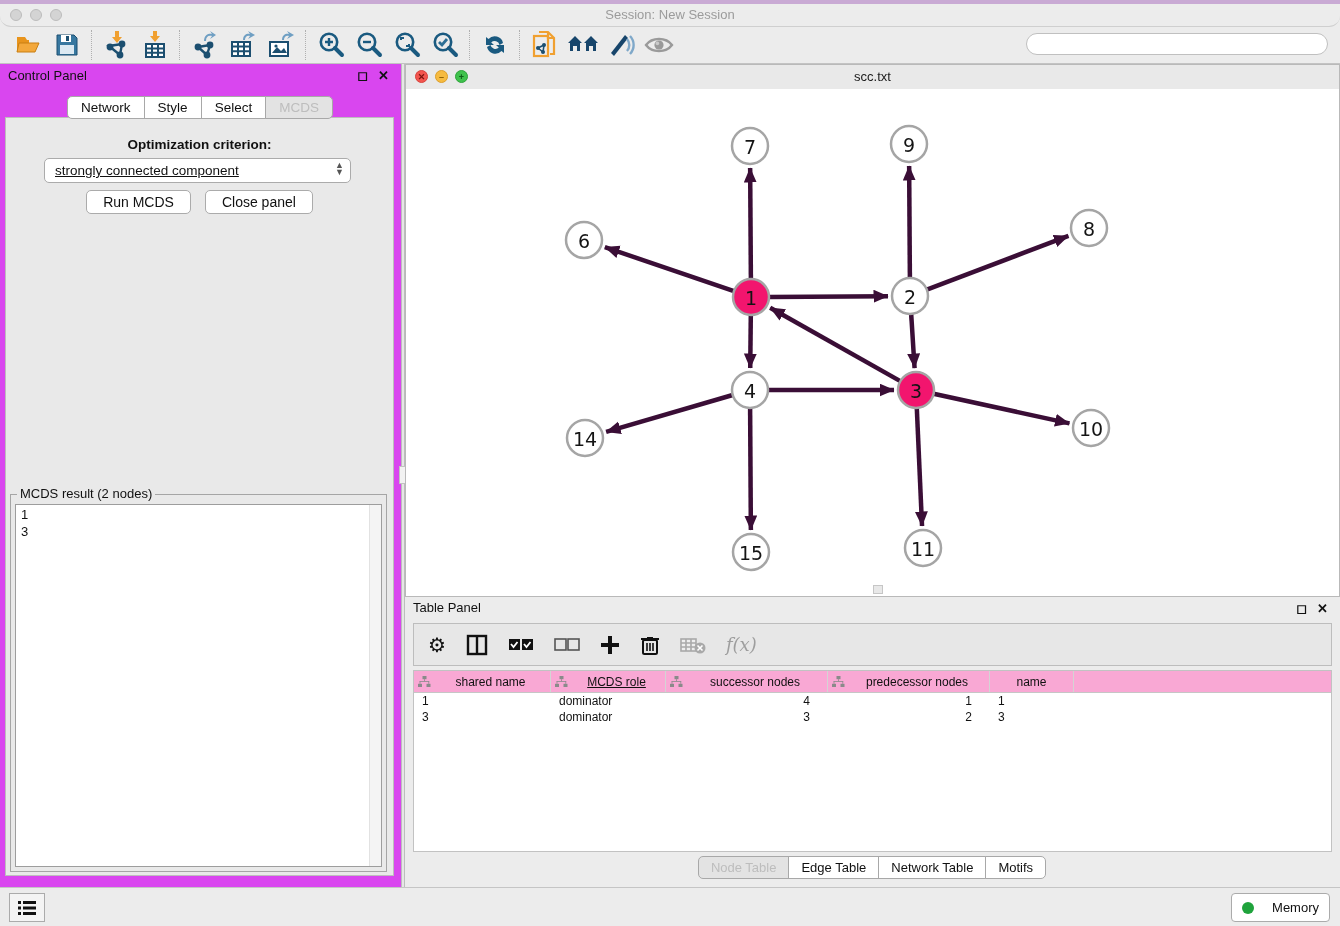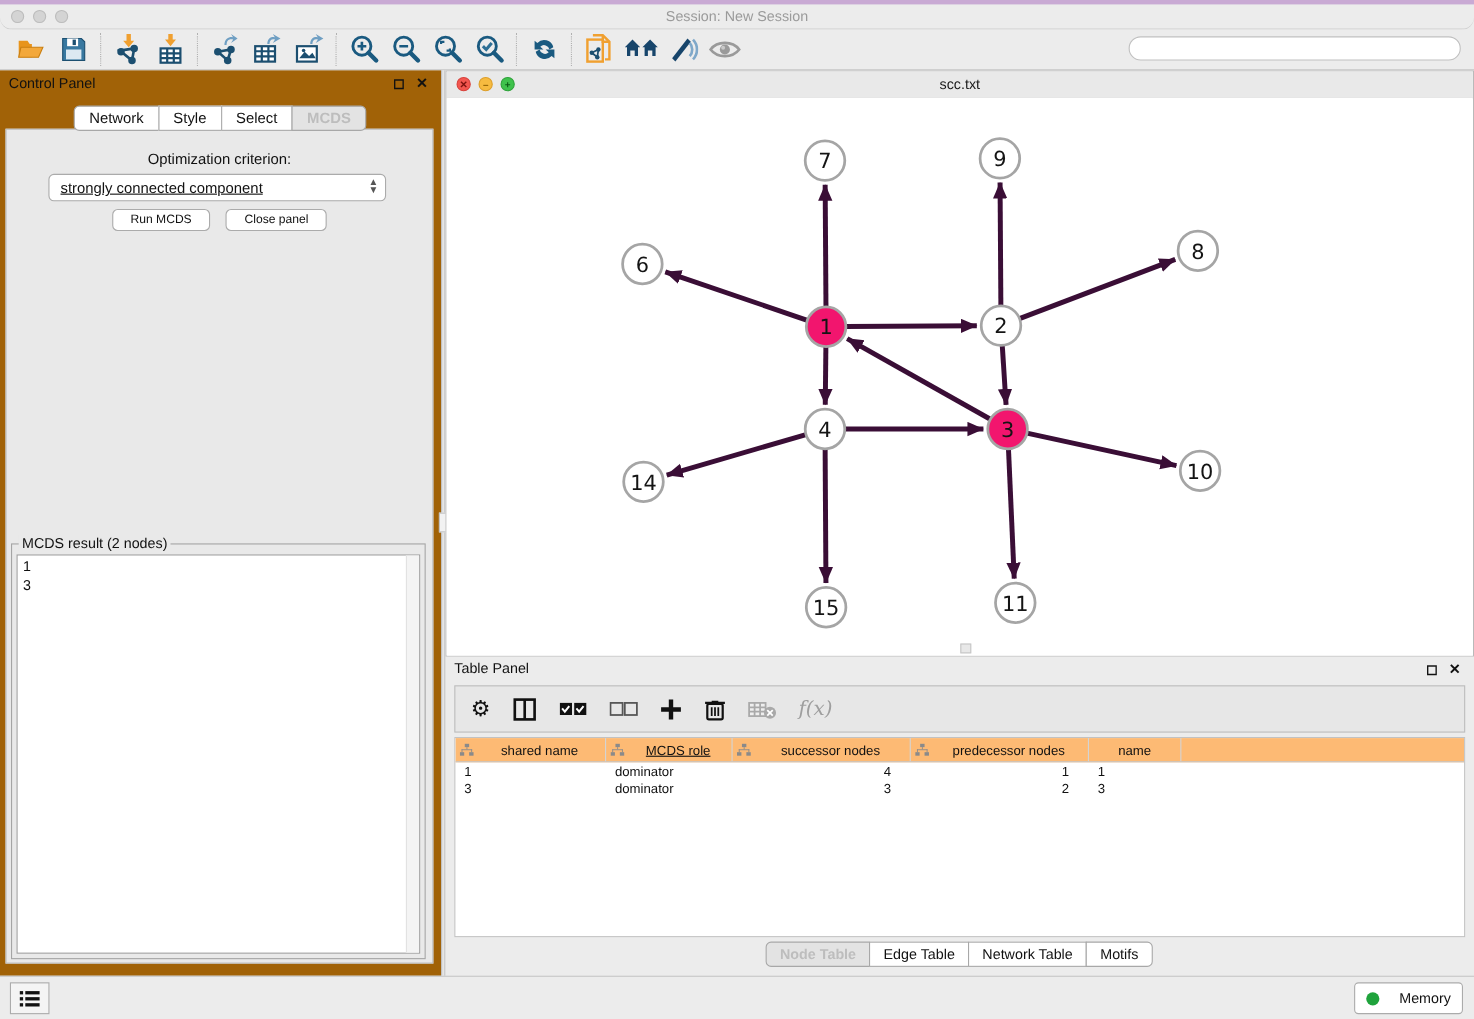--- a/index.html
+++ b/index.html
@@ -14,34 +14,34 @@
   .main-title{position:absolute;left:0;right:0;top:7px;text-align:center;font-size:13px;color:#9b9b9b;}
 
   
   .toolbar{position:absolute;top:27px;left:0;right:0;height:37px;background:#ececec;border-bottom:1px solid #c3c3c3;display:flex;align-items:center;padding-left:10px;box-sizing:border-box;}
   .tbtn{width:38px;height:32px;display:flex;align-items:center;justify-content:center;flex:0 0 auto;}
   .sep{width:1px;height:30px;border-left:1px dotted #b0b0b0;margin:0 5px;flex:0 0 auto;}
   .search{position:absolute;right:12px;top:6px;width:268px;height:20px;border:1px solid #c0c0c0;border-radius:11px;background:#fff;font-size:12px;padding:0 8px 0 24px;outline:none;}
   .searchglyph{position:absolute;right:272px;top:9px;width:14px;height:14px;color:#9a9a9a;font-size:12px;pointer-events:none;}
 
   
-  .control-panel{position:absolute;left:0;top:64px;width:401px;height:824px;background:#a16207;}
+  .control-panel{position:absolute;left:0;top:64px;width:401px;height:824px;background:#d946ef;}
   .cp-header{position:absolute;top:4px;left:8px;font-size:13px;color:#111;}
   .panel-btns{position:absolute;top:4px;right:12px;display:flex;gap:10px;font-size:13px;color:#111;font-weight:bold;}
   .cp-tabs{position:absolute;top:32px;left:0;right:0;display:flex;justify-content:center;z-index:2;}
   .tab{background:#fff;border:1px solid #a8a8a8;padding:3px 13px;font-size:13.5px;margin-left:-1px;color:#111;cursor:default;}
   .tab:first-child{border-radius:5px 0 0 5px;text-align:right;}
   .tab:last-child{border-radius:0 5px 5px 0;}
-  .tab.sel{background:#e3e3e3;color:#bdbdbd;font-weight:bold;}
+  .tab.sel{background:#e3e3e3;color:#bdbdbd;}
   .cp-content{position:absolute;top:53px;left:5px;right:7px;bottom:12px;background:#e9e9e9;border:1px solid #bdbdbd;}
-  .opt-label{position:absolute;top:19px;left:0;right:0;text-align:center;font-size:13.5px;color:#111;}
+  .opt-label{position:absolute;top:19px;left:0;right:0;text-align:center;font-size:13.5px;color:#111;font-weight:bold;}
   .dropdown{position:absolute;top:40px;left:38px;right:42px;height:23px;background:#fff;border:1px solid #ababab;border-radius:5px;display:flex;align-items:center;font-size:13.5px;padding-left:10px;color:#111;text-decoration:underline;}
   .dd-stepper{position:absolute;right:6px;top:3px;display:flex;flex-direction:column;line-height:7px;font-size:9px;color:#555;}
   .cp-buttons{position:absolute;top:72px;left:0;right:0;display:flex;justify-content:center;gap:14px;}
-  .pushbtn{background:#fff;border:1px solid #ababab;border-radius:5px;font-size:11px;padding:3px 16px;color:#111;font-family:"Liberation Sans",sans-serif;}
+  .pushbtn{background:#fff;border:1px solid #ababab;border-radius:5px;font-size:14px;padding:3px 16px;color:#111;font-family:"Liberation Sans",sans-serif;}
   .result-fieldset{position:absolute;left:4px;right:6px;top:376px;height:376px;border:1px solid #a5a5a5;background:#e9e9e9;}
   .result-legend{position:absolute;top:-9px;left:6px;background:#e9e9e9;padding:0 3px;font-size:13px;color:#111;}
   .result-white{position:absolute;top:9px;left:4px;right:4px;bottom:4px;background:#fff;border:1px solid #9d9d9d;}
   .result-lines{position:absolute;top:1px;left:5px;right:16px;font-size:13px;color:#111;line-height:17px;}
   .result-scroll{position:absolute;top:0;right:0;bottom:0;width:11px;background:#f4f4f4;border-left:1px solid #e2e2e2;}
 
   
   .vsplit{position:absolute;left:401px;top:64px;width:4px;bottom:38px;background:#e6e6e6;border-left:1px solid #bdbdbd;border-right:1px solid #bdbdbd;box-sizing:border-box;}
   .vgrip{position:absolute;left:-3px;top:402px;width:9px;height:16px;background:#f2f2f2;border:1px solid #c2c2c2;}
   .hgrip{position:absolute;left:50%;bottom:2px;width:8px;height:7px;background:#e8e8e8;border:1px solid #c6c6c6;}
@@ -58,21 +58,21 @@
   .net-canvas{position:absolute;top:24px;left:0;right:0;bottom:0;background:#fff;}
 
   
   .table-panel{position:absolute;left:405px;top:597px;width:935px;height:291px;background:#ececec;}
   .tp-header{position:absolute;top:3px;left:8px;font-size:13px;color:#111;}
   .tp-toolbar{position:absolute;top:26px;left:8px;right:8px;height:43px;background:#e7e7e7;border:1px solid #bdbdbd;display:flex;align-items:center;gap:20px;padding-left:14px;box-sizing:border-box;}
   .tpbtn{display:flex;align-items:center;justify-content:center;height:30px;}
   .fx{font-family:"DejaVu Serif",serif;font-style:italic;font-size:18px;color:#9e9e9e;}
   .gear{font-size:20px;color:#111;}
   .grid-table{position:absolute;top:73px;left:8px;right:8px;bottom:36px;background:#fff;border:1px solid #c2c2c2;overflow:hidden;}
-  .thead{display:flex;background:#fdba74;border-bottom:1px solid #c6c6c6;height:21px;}
+  .thead{display:flex;background:#f9a8d4;border-bottom:1px solid #c6c6c6;height:21px;}
   .th{display:flex;align-items:center;font-size:12px;color:#111;border-right:1px solid #d4d4d4;box-sizing:border-box;padding:0 4px;}
   .th .thlabel{flex:1;text-align:center;}
   .tr{display:flex;height:16px;align-items:center;}
   .td{font-size:12px;color:#111;box-sizing:border-box;overflow:hidden;white-space:nowrap;}
   .tp-tabs{position:absolute;bottom:9px;left:0;right:0;display:flex;justify-content:center;}
   .tp-tabs .tab{font-size:13px;padding:3px 12px;}
 
   
   .statusbar{position:absolute;left:0;bottom:0;right:0;height:38px;background:#ececec;border-top:1px solid #c5c5c5;}
   .list-btn{position:absolute;left:9px;top:5px;width:34px;height:27px;background:#f4f4f4;border:1px solid #ababab;display:flex;align-items:center;justify-content:center;}

